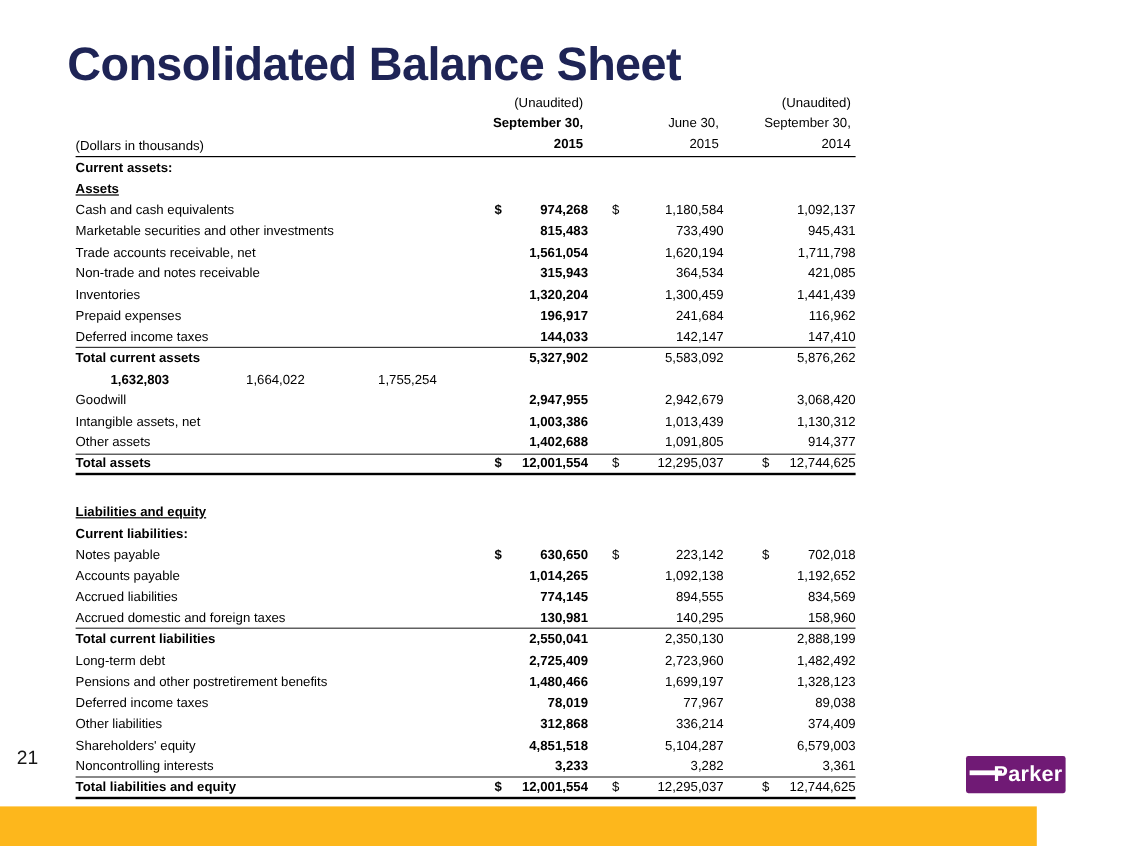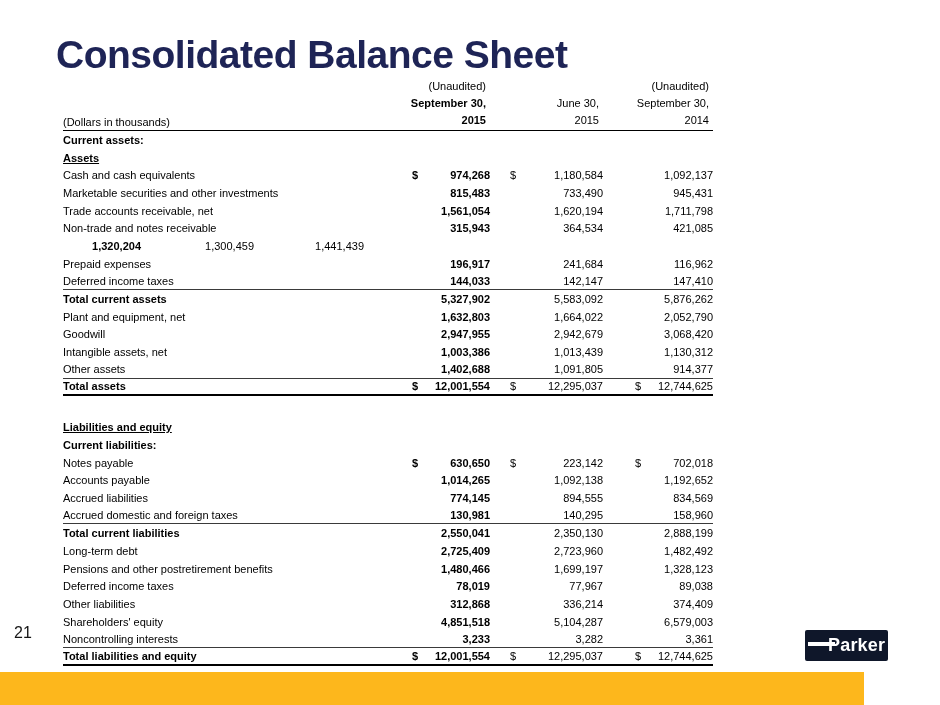--- a/index.html
+++ b/index.html
@@ -133,20 +133,21 @@
           <span class="cell c2">
             <span class="dollar"></span>
             <span class="val">364,534</span>
           </span>
           <span class="cell c3">
             <span class="dollar"></span>
             <span class="val">421,085</span>
           </span>
         </div>
         <div class="row item">
+          <span class="lbl">Inventories</span>
           <span class="cell c1">
             <span class="dollar"></span>
             <span class="val">1,320,204</span>
           </span>
           <span class="cell c2">
             <span class="dollar"></span>
             <span class="val">1,300,459</span>
           </span>
           <span class="cell c3">
             <span class="dollar"></span>
@@ -192,32 +193,31 @@
           <span class="cell c2">
             <span class="dollar"></span>
             <span class="val">5,583,092</span>
           </span>
           <span class="cell c3">
             <span class="dollar"></span>
             <span class="val">5,876,262</span>
           </span>
         </div>
         <div class="row item">
-          <span class="lbl">Plant and equipment, net</span>
           <span class="cell c1">
             <span class="dollar"></span>
             <span class="val">1,632,803</span>
           </span>
           <span class="cell c2">
             <span class="dollar"></span>
             <span class="val">1,664,022</span>
           </span>
           <span class="cell c3">
             <span class="dollar"></span>
-            <span class="val">2,052,790</span>
+            <span class="val">1,755,254</span>
           </span>
         </div>
         <div class="row item">
           <span class="lbl">Goodwill</span>
           <span class="cell c1">
             <span class="dollar"></span>
             <span class="val">2,947,955</span>
           </span>
           <span class="cell c2">
             <span class="dollar"></span>
@@ -458,20 +458,20 @@
           <span class="cell c3">
             <span class="dollar">$</span>
             <span class="val">12,744,625</span>
           </span>
         </div>
       </div>
   </div>
 
   <div class="page-num">21</div>
 
-  <div class="logo" style="background: #0f172a;">
+  <div class="logo" style="background: #701a75;">
     <span class="logo-line"></span>
     <span class="logo-text">Parker</span>
   </div>
 
   <div class="footer-bar" style="background: rgb(253, 183, 28);"></div>
 
 </div>
 
 </body></html>

